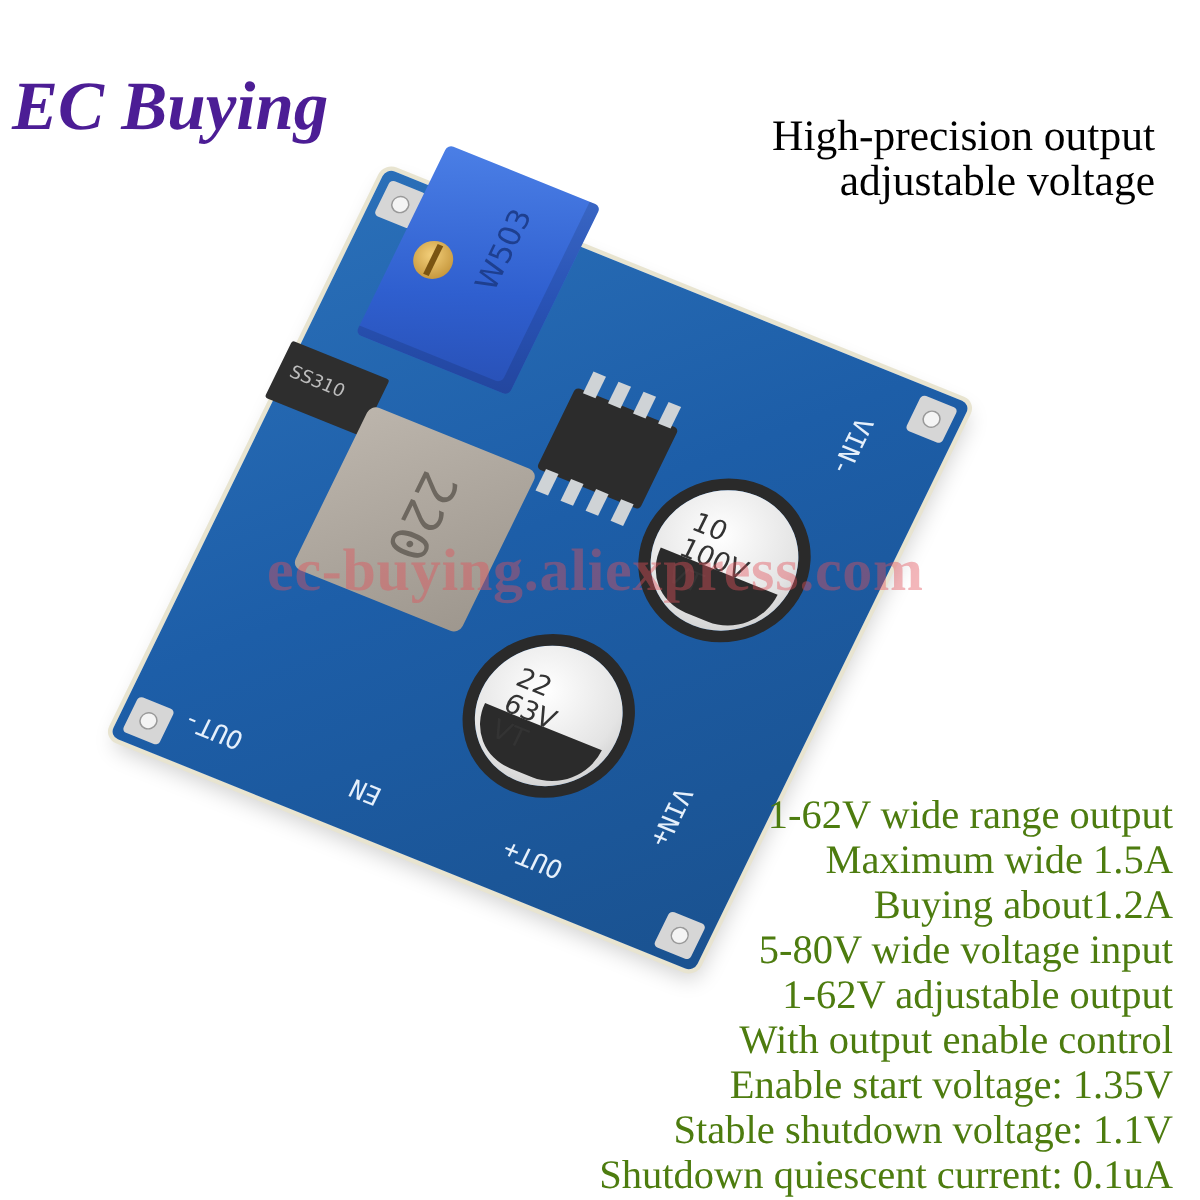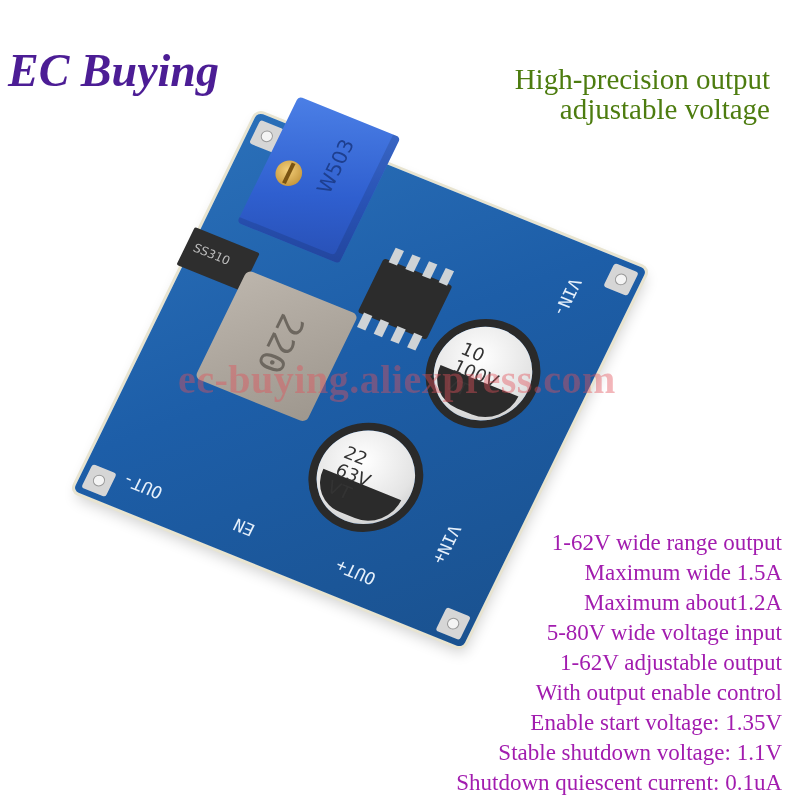--- a/index.html
+++ b/index.html
@@ -1,20 +1,20 @@
 <!DOCTYPE html>
 <html><head>
 <meta charset="utf-8">
 <style>
   html, body { margin:0; padding:0; }
   body { width:800px; height:800px; background:#ffffff; position:relative; overflow:hidden; font-family:"Liberation Serif", serif; }
   .brand { position:absolute; left:8px; top:44px; font-family:"Liberation Serif", serif; font-style:italic; font-weight:bold; font-size:46px; color:#4c1d95; letter-spacing:0px; }
-  .headline { position:absolute; right:30px; top:64px; text-align:right; font-size:29px; line-height:30px; color:#4d7c0f; }
+  .headline { position:absolute; right:30px; top:76px; text-align:right; font-size:29px; line-height:30px; color:#000000; }
   .headline div { white-space:nowrap; }
-  .specs { position:absolute; right:18px; top:528px; text-align:right; font-size:23px; line-height:30px; color:#a21caf; }
+  .specs { position:absolute; right:18px; top:528px; text-align:right; font-size:27px; line-height:30px; color:#4d7c0f; }
   .specs div { white-space:nowrap; }
   .watermark { position:absolute; left:178px; top:356px; font-size:40px; font-weight:bold; color:rgba(226,80,90,0.42); white-space:nowrap; z-index:5; letter-spacing:0.5px; }
 
   
   .board-wrap { position:absolute; left:0; top:0; width:800px; height:800px; }
   .pcb { position:absolute; left:150px; top:170px; width:420px; height:420px; background:linear-gradient(135deg,#2a6fb8 0%,#1d5ea8 45%,#1a5290 100%); transform:rotate(22deg) skewX(-4deg); border-radius:6px; box-shadow:0 0 0 3px #e8e4d0, 4px 6px 14px rgba(0,0,0,0.18); }
   .pad { position:absolute; width:26px; height:26px; background:#d6d6d6; border-radius:3px; }
   .pad::after { content:""; position:absolute; left:7px; top:7px; width:12px; height:12px; border-radius:50%; background:#f4f4f4; border:1px solid #999; box-sizing:border-box; }
   .silk { position:absolute; color:#e6f0fb; font-family:"DejaVu Sans Mono", monospace; font-size:17px; white-space:nowrap; }
   .pot { position:absolute; left:30px; top:-30px; width:110px; height:140px; background:linear-gradient(160deg,#4b7fe6,#2f5fcf 60%,#2850b5); border-radius:4px; box-shadow:inset -8px -6px 0 rgba(0,0,0,0.12); }
@@ -96,20 +96,20 @@
       </div>
     </div>
   </div>
 </div>
 
 <div class="watermark">ec-buying.aliexpress.com</div>
 
 <div class="specs">
   <div>1-62V wide range output</div>
   <div>Maximum wide 1.5A</div>
-  <div>Maximum about1.2A</div>
+  <div>Buying about1.2A</div>
   <div>5-80V wide voltage input</div>
   <div>1-62V adjustable output</div>
   <div>With output enable control</div>
   <div>Enable start voltage: 1.35V</div>
   <div>Stable shutdown voltage: 1.1V</div>
   <div>Shutdown quiescent current: 0.1uA</div>
 </div>
 
 </body></html>

